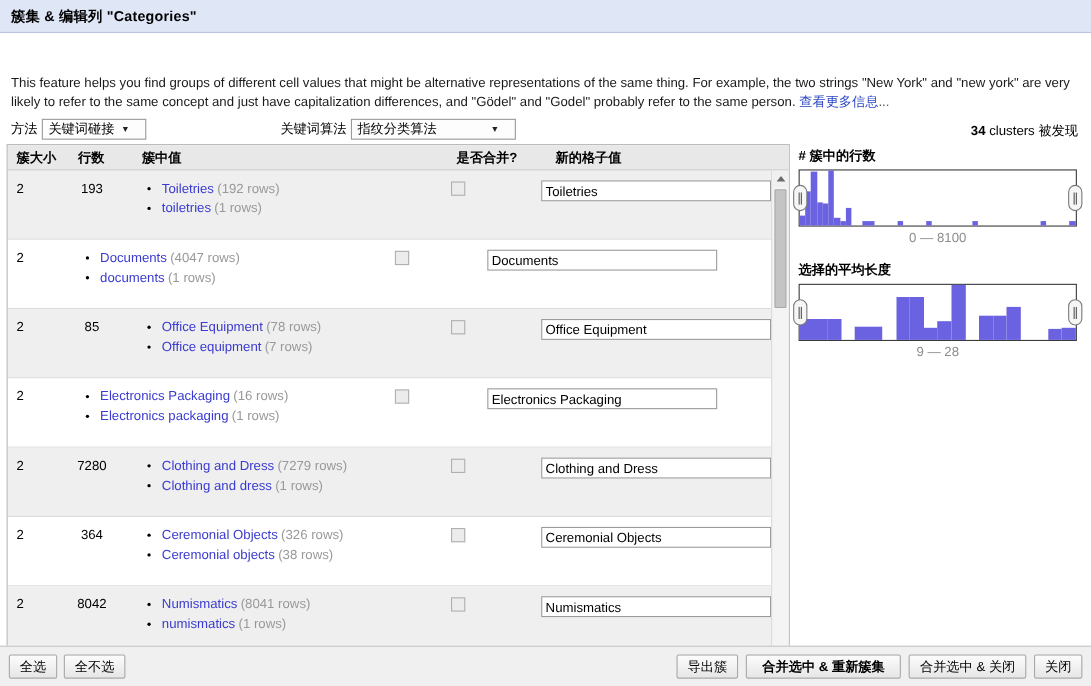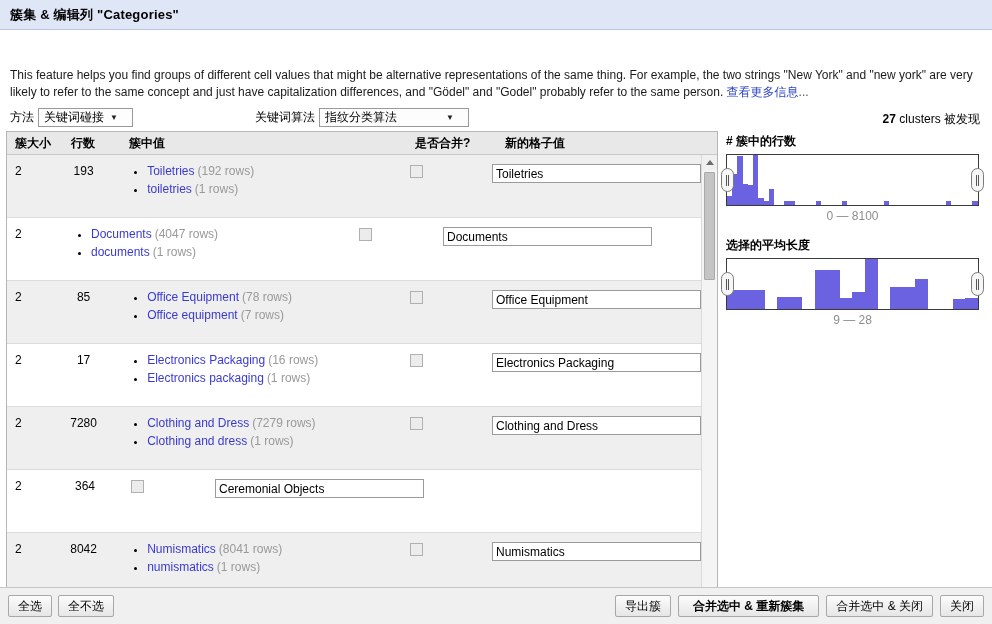--- a/index.html
+++ b/index.html
@@ -309,21 +309,21 @@
     </div>
   </div>
   <div class="ctl-group" id="group-keying">
     <span class="ctl-label">关键词算法</span>
     <div class="fake-select" id="sel-keying">
       <span>指纹分类算法</span>
       <span class="arrow">▼</span>
     </div>
   </div>
   <div id="cluster-count">
-    <b>27</b>
+    <b>34</b>
     <span>clusters 被发现</span>
   </div>
 </div>
 
 <div id="main">
 
   <div id="tablepanel">
     <div id="thead">
       <div class="col col-size">簇大小</div>
       <div class="col col-rows">行数</div>
@@ -363,21 +363,20 @@
               <ul class="vals">
                 <li><a class="vlink" href="#">Office Equipment</a><span class="vcount">(78 rows)</span></li>
                 <li><a class="vlink" href="#">Office equipment</a><span class="vcount">(7 rows)</span></li>
               </ul>
             </div>
             <div class="cell c-merge"><span class="mcheck"></span></div>
             <div class="cell c-new"><input type="text" class="newval" value="Office Equipment" style=""></div>
           </div>
           <div class="row">
             <div class="cell c-size">2</div>
-            <div class="cell c-rows">17</div>
             <div class="cell c-values">
               <ul class="vals">
                 <li><a class="vlink" href="#">Electronics Packaging</a><span class="vcount">(16 rows)</span></li>
                 <li><a class="vlink" href="#">Electronics packaging</a><span class="vcount">(1 rows)</span></li>
               </ul>
             </div>
             <div class="cell c-merge"><span class="mcheck"></span></div>
             <div class="cell c-new"><input type="text" class="newval" value="Electronics Packaging" style=""></div>
           </div>
           <div class="row alt">
@@ -388,20 +387,26 @@
                 <li><a class="vlink" href="#">Clothing and Dress</a><span class="vcount">(7279 rows)</span></li>
                 <li><a class="vlink" href="#">Clothing and dress</a><span class="vcount">(1 rows)</span></li>
               </ul>
             </div>
             <div class="cell c-merge"><span class="mcheck"></span></div>
             <div class="cell c-new"><input type="text" class="newval" value="Clothing and Dress" style=""></div>
           </div>
           <div class="row">
             <div class="cell c-size">2</div>
             <div class="cell c-rows">364</div>
+            <div class="cell c-values">
+              <ul class="vals">
+                <li><a class="vlink" href="#">Ceremonial Objects</a><span class="vcount">(326 rows)</span></li>
+                <li><a class="vlink" href="#">Ceremonial objects</a><span class="vcount">(38 rows)</span></li>
+              </ul>
+            </div>
             <div class="cell c-merge"><span class="mcheck"></span></div>
             <div class="cell c-new"><input type="text" class="newval" value="Ceremonial Objects" style=""></div>
           </div>
           <div class="row alt">
             <div class="cell c-size">2</div>
             <div class="cell c-rows">8042</div>
             <div class="cell c-values">
               <ul class="vals">
                 <li><a class="vlink" href="#">Numismatics</a><span class="vcount">(8041 rows)</span></li>
                 <li><a class="vlink" href="#">numismatics</a><span class="vcount">(1 rows)</span></li>

